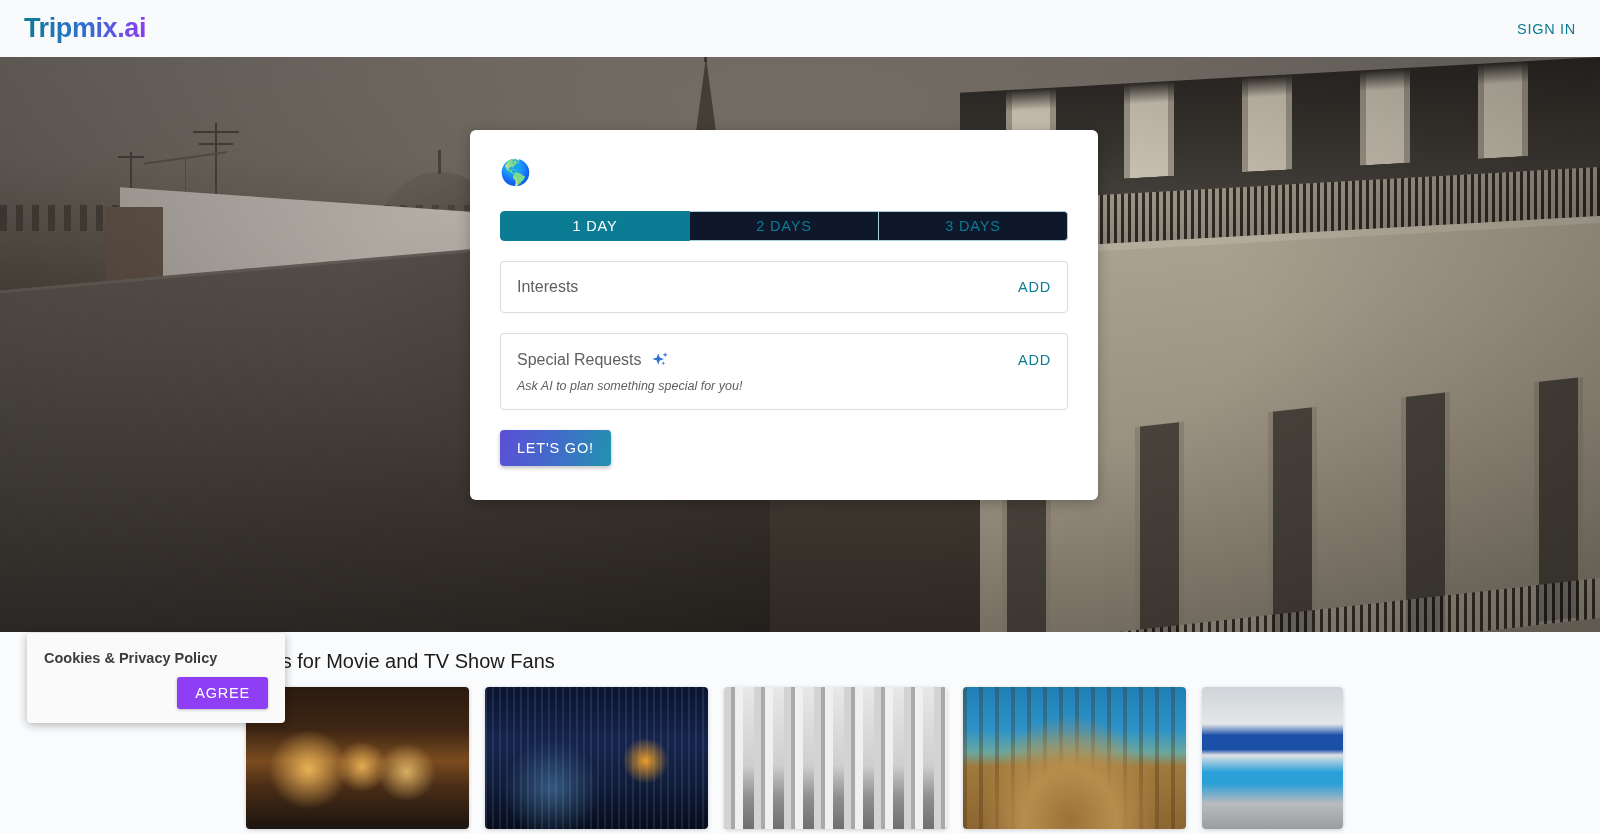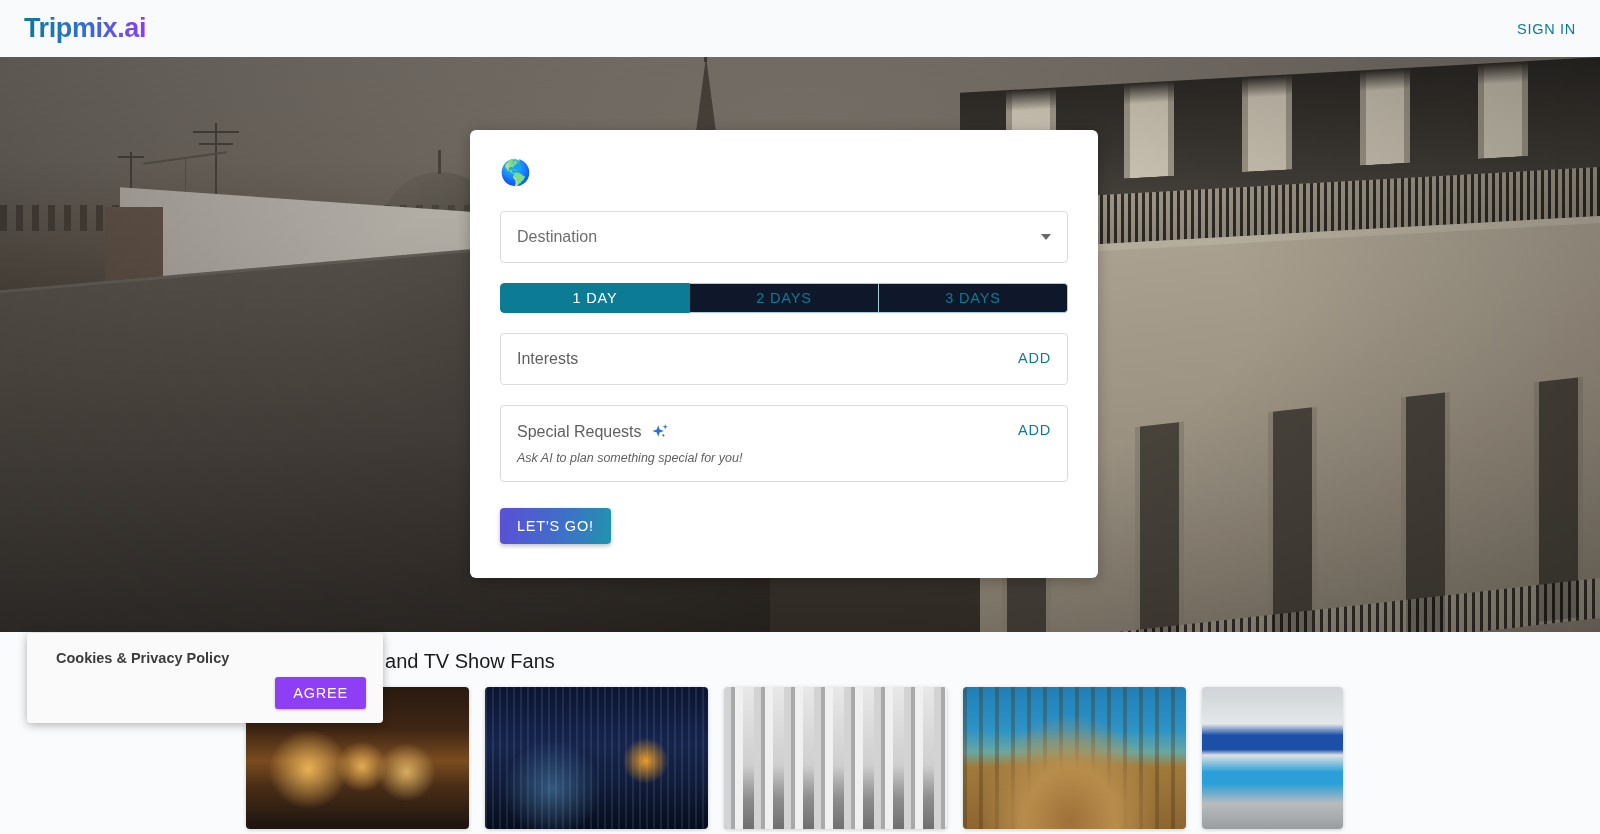--- a/index.html
+++ b/index.html
@@ -285,20 +285,21 @@
 
   .panel {
     margin-top: 20px;
     border: 1px solid #dcdcdc;
     border-radius: 4px;
     padding: 16px;
     background: #fff;
   }
   .panel-row {
     display: flex;
+    align-items: center;
     justify-content: space-between;
   }
   .panel-title {
     font-size: 16px;
     color: #5f5f5f;
     display: flex;
     align-items: center;
     gap: 8px;
   }
   .add-link {
@@ -310,21 +311,21 @@
   }
   .panel-hint {
     margin-top: 9px;
     font-size: 12.5px;
     font-style: italic;
     color: #5f5f5f;
   }
   .sparkle { display: inline-flex; }
 
   .cta {
-    margin-top: 26px;
+    margin-top: 20px;
     display: inline-flex;
     align-items: center;
     justify-content: center;
     height: 36px;
     padding: 0 17px;
     border: none;
     border-radius: 4px;
     font-size: 14.5px;
     letter-spacing: 0.8px;
     font-weight: 500;
@@ -406,25 +407,25 @@
   .img-toms {
     background:
       linear-gradient(180deg, #cfd4d8 0%, #e4e7ea 26%, #1c4fa8 34%, #1c4fa8 44%, #dfe2e4 48%, #2a9fd8 60%, #2a9fd8 68%, #b9bcbe 82%, #9a9da0 100%);
   }
   .cut-card { flex: 0 0 141px; width: 141px; }
 
   
   .cookie {
     position: absolute;
     left: 27px; top: 633px;
-    width: 356px;
+    width: 258px;
     background: #fafafa;
     border-radius: 4px;
     box-shadow: 0 2px 10px rgba(0,0,0,0.30);
-    padding: 17px 17px 14px 29px;
+    padding: 17px 17px 14px 17px;
     z-index: 60;
   }
   .cookie-title {
     font-size: 14.5px;
     font-weight: bold;
     color: #3c3c3c;
     margin-bottom: 11px;
   }
   .cookie-body {
     font-size: 14.5px;
@@ -486,24 +487,20 @@
     <div class="hero-vignette"></div>
   </div>
 </div>
 
 <div class="card">
 
   <div class="card-title">
     <span class="globe">🌎</span>
   </div>
 
-  <div class="field">
-    <span class="field-label">Destination</span>
-    <span class="caret"></span>
-  </div>
 
   <div class="tabs">
     <div class="tab active">1 DAY</div>
     <div class="tab">2 DAYS</div>
     <div class="tab">3 DAYS</div>
   </div>
 
   <div class="panel">
     <div class="panel-row">
       <span class="panel-title">Interests</span>

